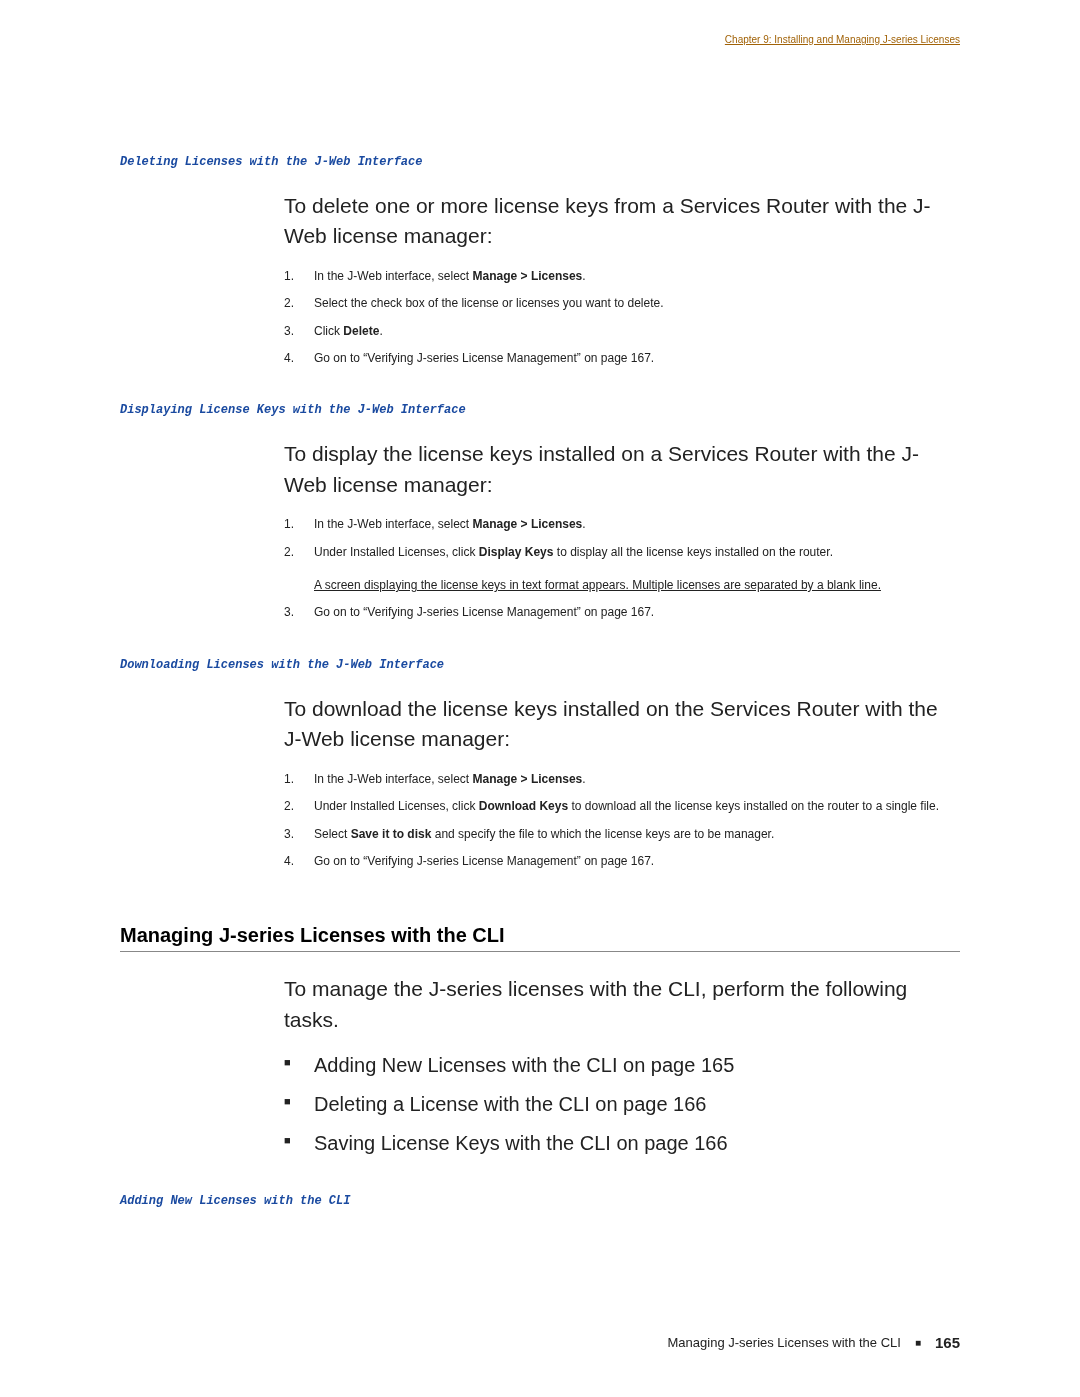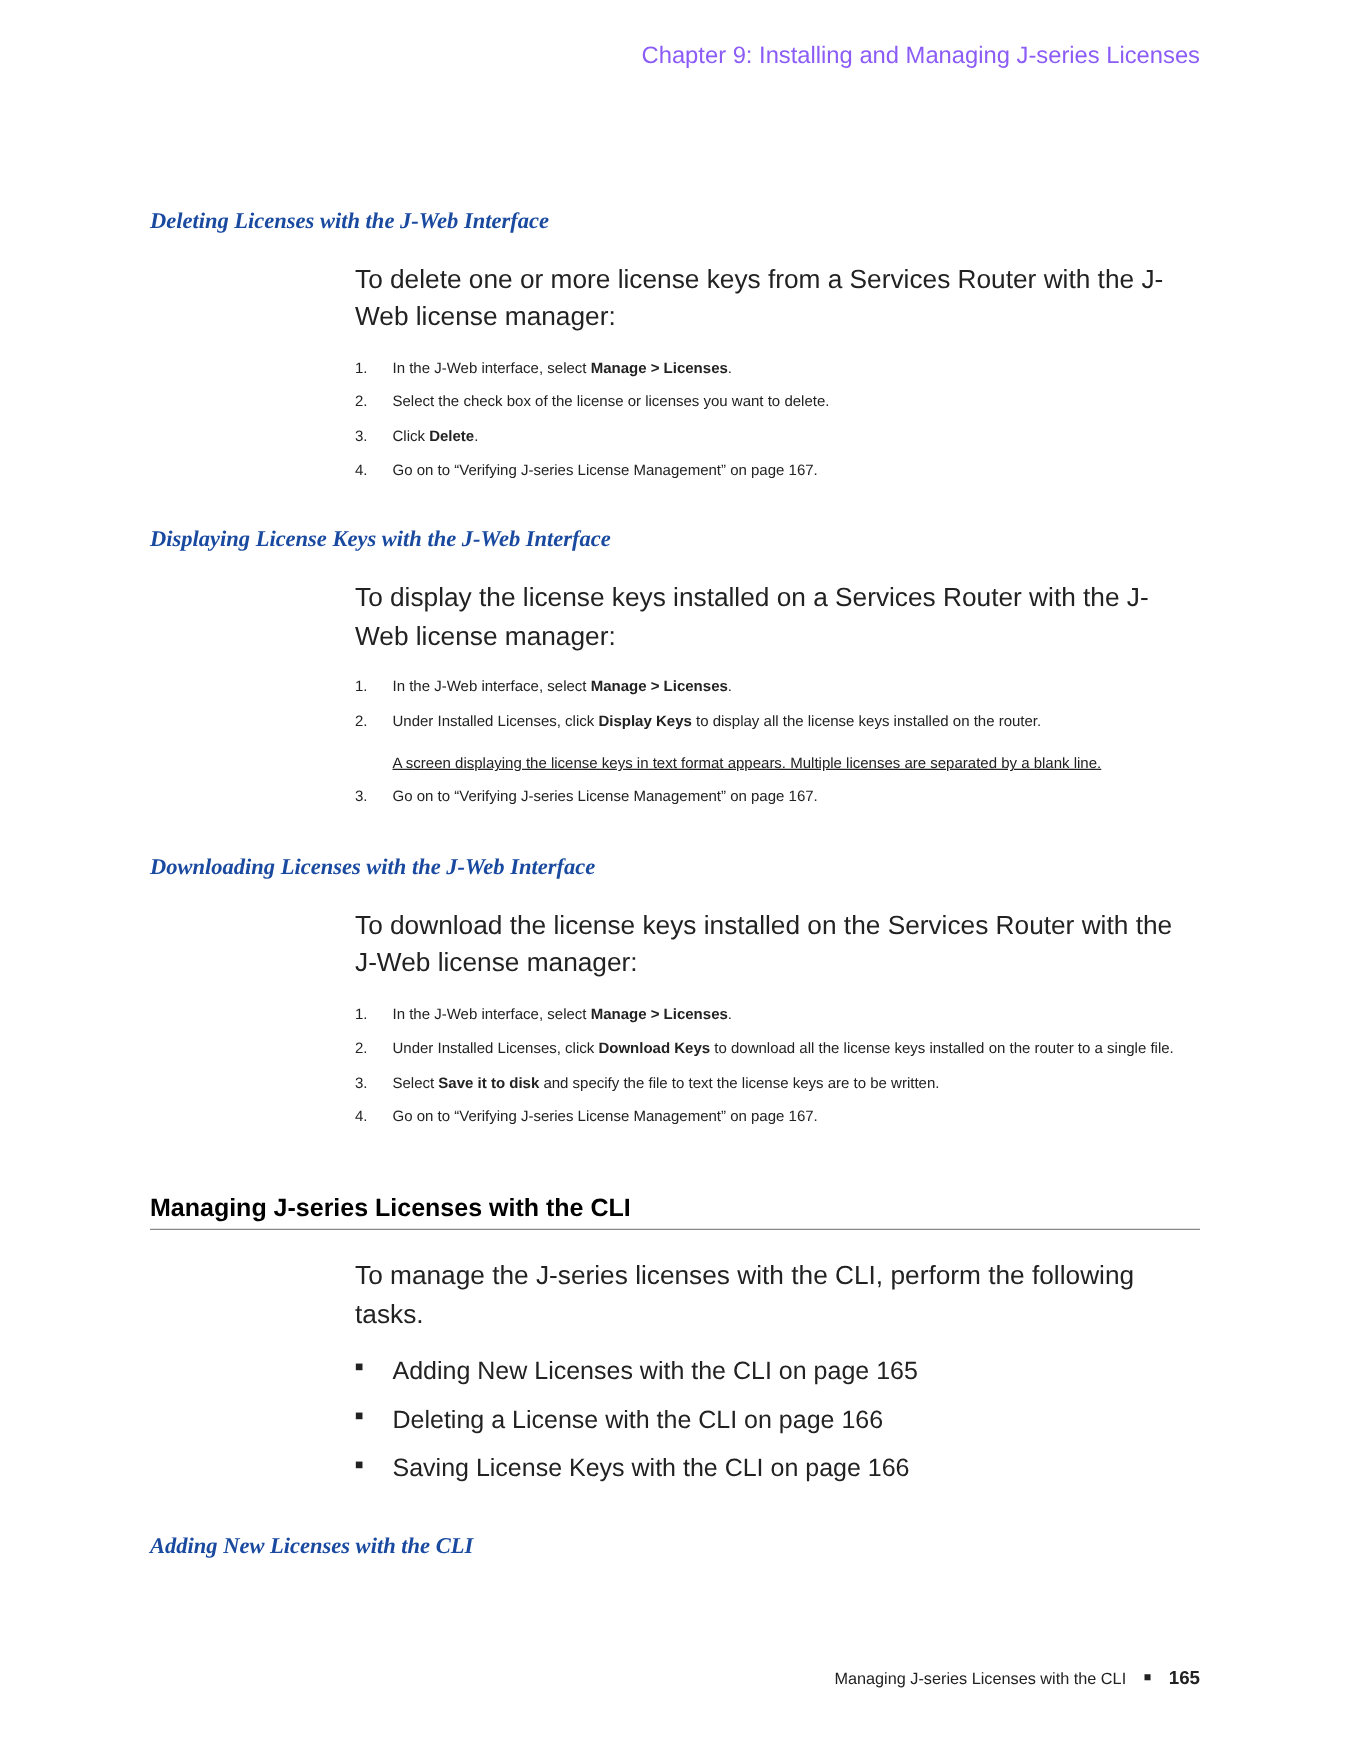--- a/index.html
+++ b/index.html
@@ -1,19 +1,19 @@
 <!DOCTYPE html>
 <html><head>
 <meta charset="utf-8">
 <style>
   * { box-sizing: border-box; margin: 0; padding: 0; }
   html, body { width: 1080px; height: 1397px; background: #fff; font-family: Verdana, Geneva, sans-serif; color: #222; }
   .page { position: relative; width: 1080px; height: 1397px; padding: 34px 120px 60px 120px; }
-  .header-line { text-align: right; font-size: 19px; color: #8b5cf6; margin-bottom: 110px; font-family: Verdana, Geneva, sans-serif; }
-  .section-title-blue { color: #1a4aa0; font-style: italic; font-weight: bold; font-size: 18px; font-family: Liberation Serif, serif; margin-top: 36px; margin-bottom: 22px; }
+  .header-line { text-align: right; font-size: 10px; color: #a16207; margin-bottom: 110px; font-family: Verdana, Geneva, sans-serif; text-decoration: underline; }
+  .section-title-blue { color: #1a4aa0; font-style: italic; font-weight: bold; font-size: 12px; font-family: Liberation Mono, monospace; margin-top: 36px; margin-bottom: 22px; }
   .section-title-black { color: #000; font-weight: 900; font-size: 20px; font-family: Arial, Helvetica, sans-serif; margin-top: 54px; margin-bottom: 22px; border-bottom: 1px solid #888; padding-bottom: 4px; }
   .body-text { margin-left: 164px; font-size: 21px; line-height: 1.45; color: #222; margin-bottom: 16px; font-family: Verdana, Geneva, sans-serif; }
   ol.steps { margin-left: 164px; list-style: none; counter-reset: step; }
   ol.steps > li { counter-increment: step; position: relative; padding-left: 30px; font-size: 12px; line-height: 1.45; margin-bottom: 10px; font-family: Verdana, Geneva, sans-serif; }
   ol.steps > li::before { content: counter(step) "."; position: absolute; left: 0; }
   ol.steps > li .sub-para { margin-top: 16px; margin-bottom: 6px; display: block; text-decoration: underline; }
   ul.bullets { margin-left: 164px; list-style: none; }
   ul.bullets > li { position: relative; padding-left: 30px; font-size: 20px; line-height: 1.45; margin-bottom: 10px; font-family: Verdana, Geneva, sans-serif; }
   ul.bullets > li::before { content: "■"; position: absolute; left: 0; font-size: 11px; top: 4px; }
   .bold { font-weight: bold; }
@@ -43,21 +43,21 @@
     <li><span>In the J-Web interface, select </span><span class="bold">Manage &gt; Licenses</span><span>.</span></li>
     <li><span>Under Installed Licenses, click </span><span class="bold">Display Keys</span><span> to display all the license keys installed on the router.</span><span class="sub-para">A screen displaying the license keys in text format appears. Multiple licenses are separated by a blank line.</span></li>
     <li>Go on to “Verifying J-series License Management” on page 167.</li>
   </ol>
 
   <h3 class="section-title-blue">Downloading Licenses with the J-Web Interface</h3>
   <p class="body-text">To download the license keys installed on the Services Router with the J-Web license manager:</p>
   <ol class="steps">
     <li><span>In the J-Web interface, select </span><span class="bold">Manage &gt; Licenses</span><span>.</span></li>
     <li><span>Under Installed Licenses, click </span><span class="bold">Download Keys</span><span> to download all the license keys installed on the router to a single file.</span></li>
-    <li><span>Select </span><span class="bold">Save it to disk</span><span> and specify the file to text the license keys are to be written.</span></li>
+    <li><span>Select </span><span class="bold">Save it to disk</span><span> and specify the file to which the license keys are to be manager.</span></li>
     <li>Go on to “Verifying J-series License Management” on page 167.</li>
   </ol>
 
   <h2 class="section-title-black">Managing J-series Licenses with the CLI</h2>
   <p class="body-text">To manage the J-series licenses with the CLI, perform the following tasks.</p>
   <ul class="bullets">
     <li>Adding New Licenses with the CLI on page 165</li>
     <li>Deleting a License with the CLI on page 166</li>
     <li>Saving License Keys with the CLI on page 166</li>
   </ul>

